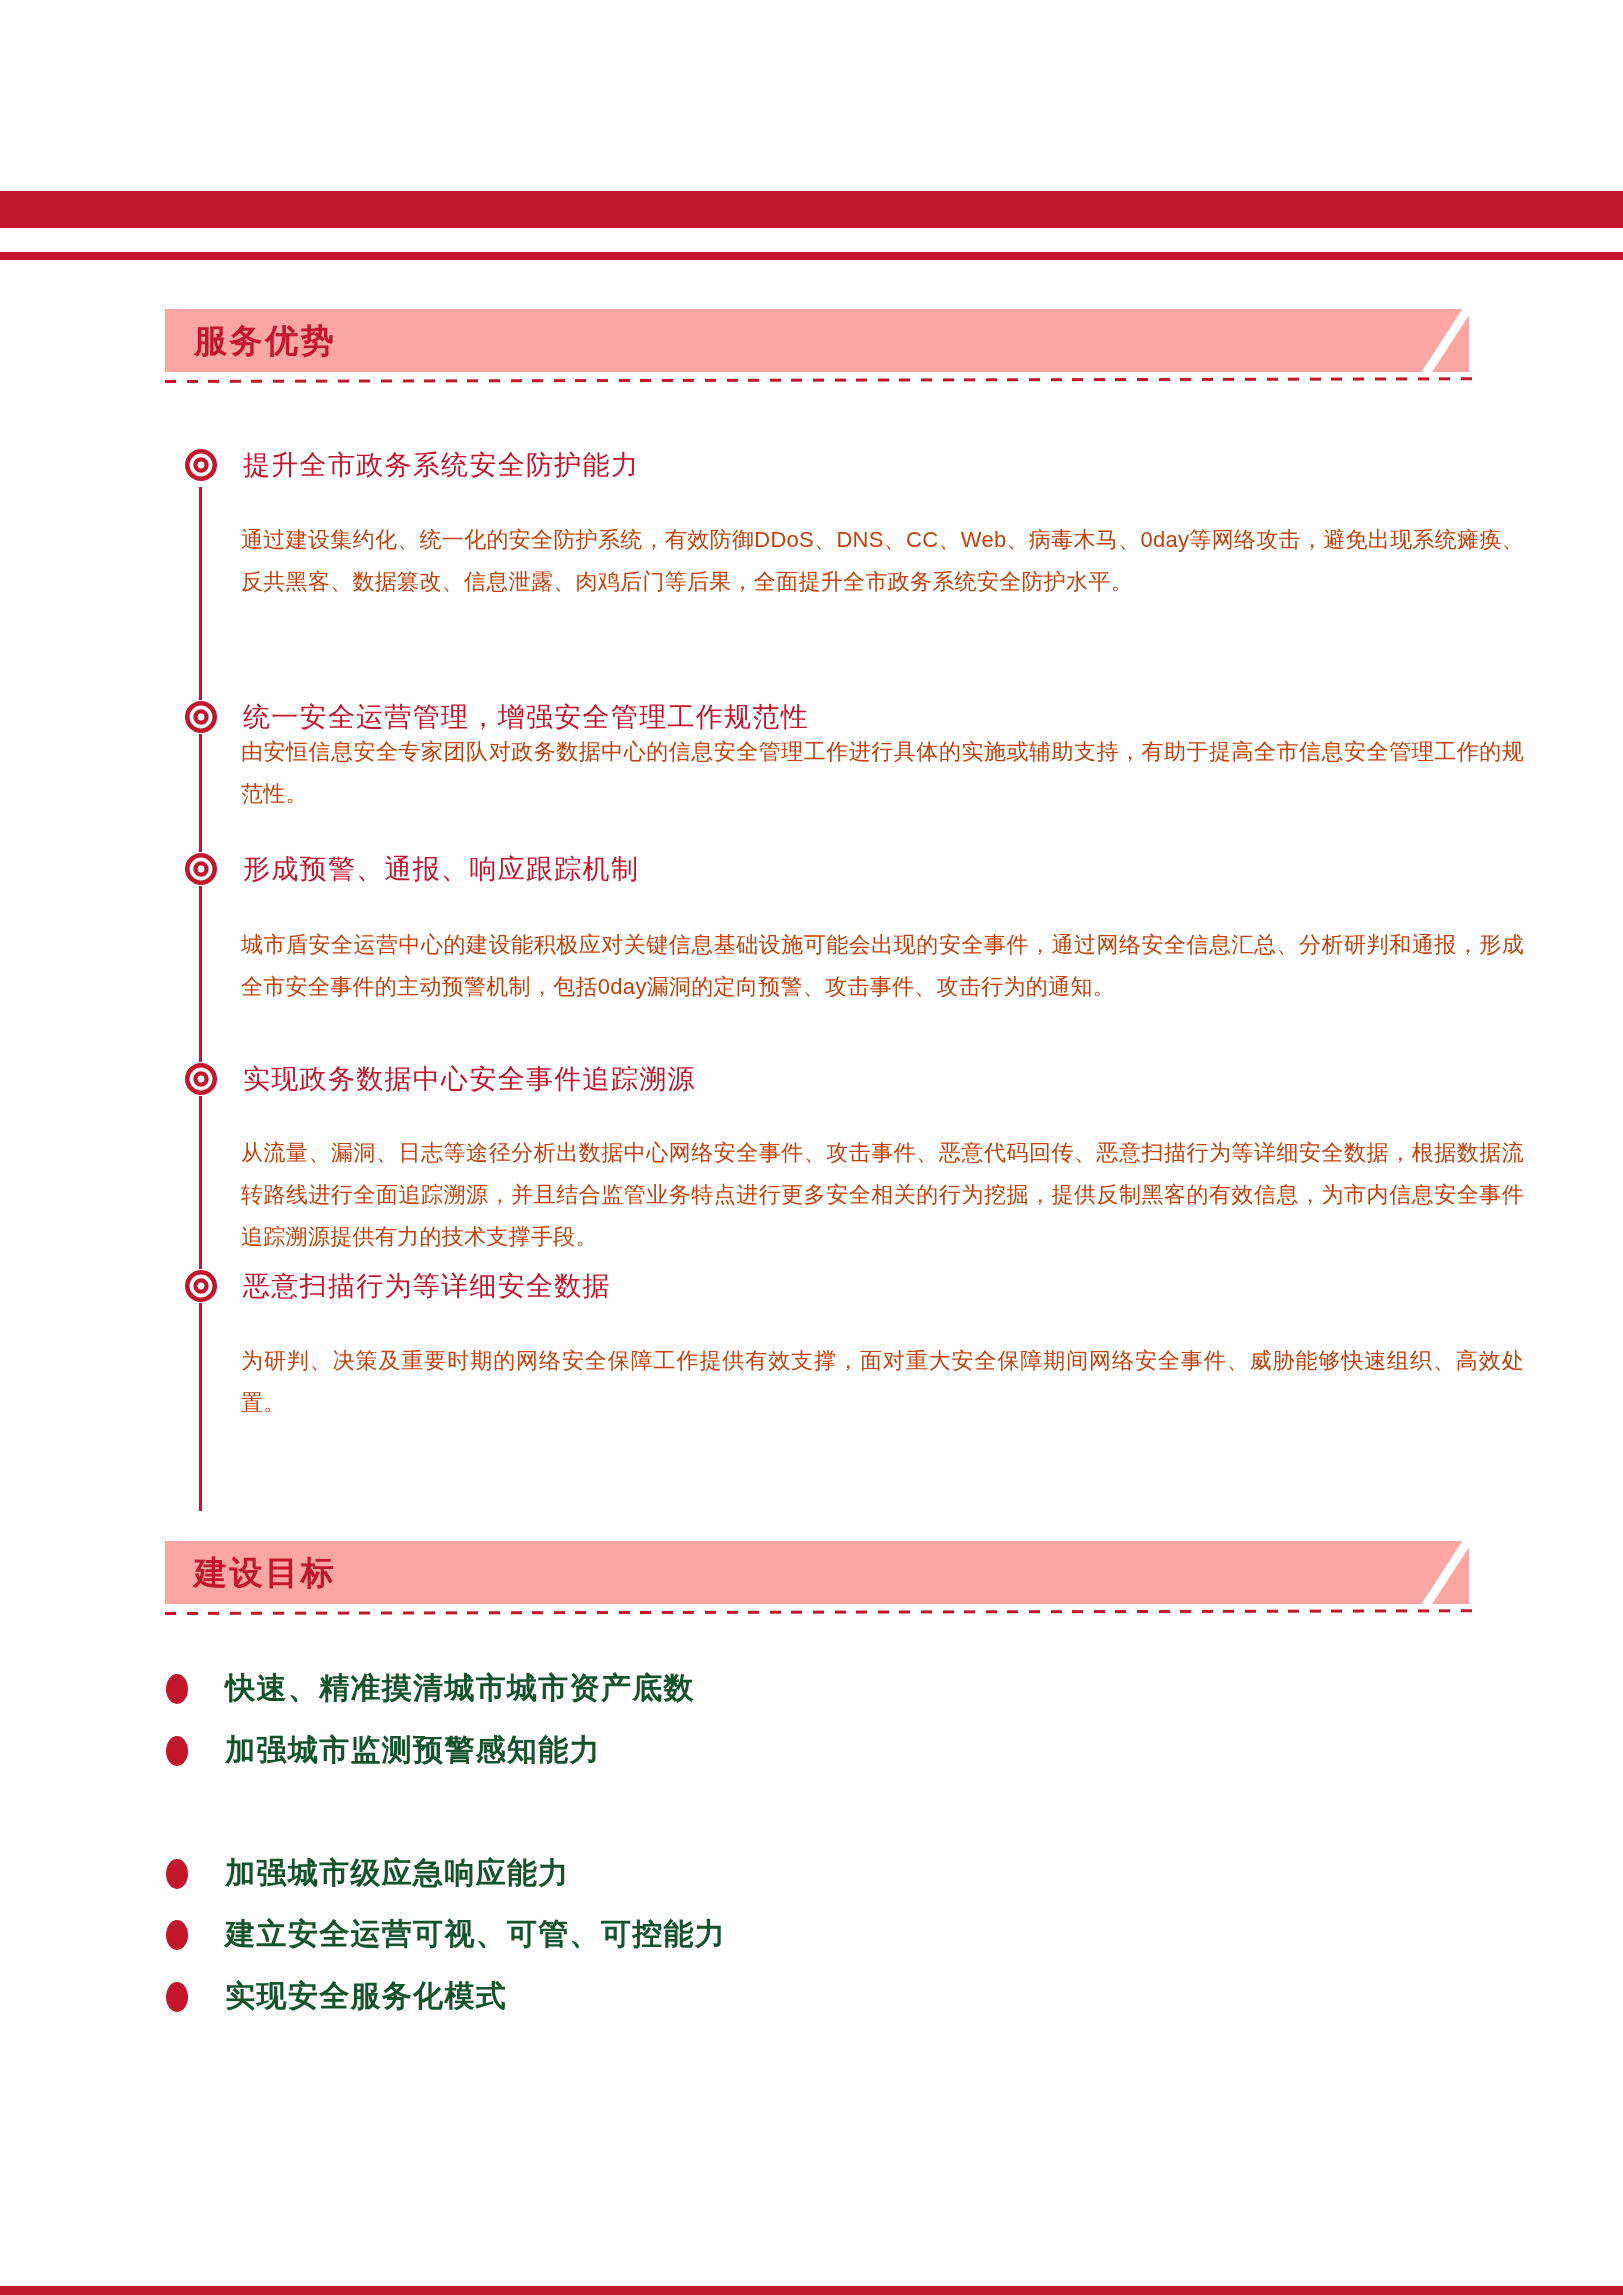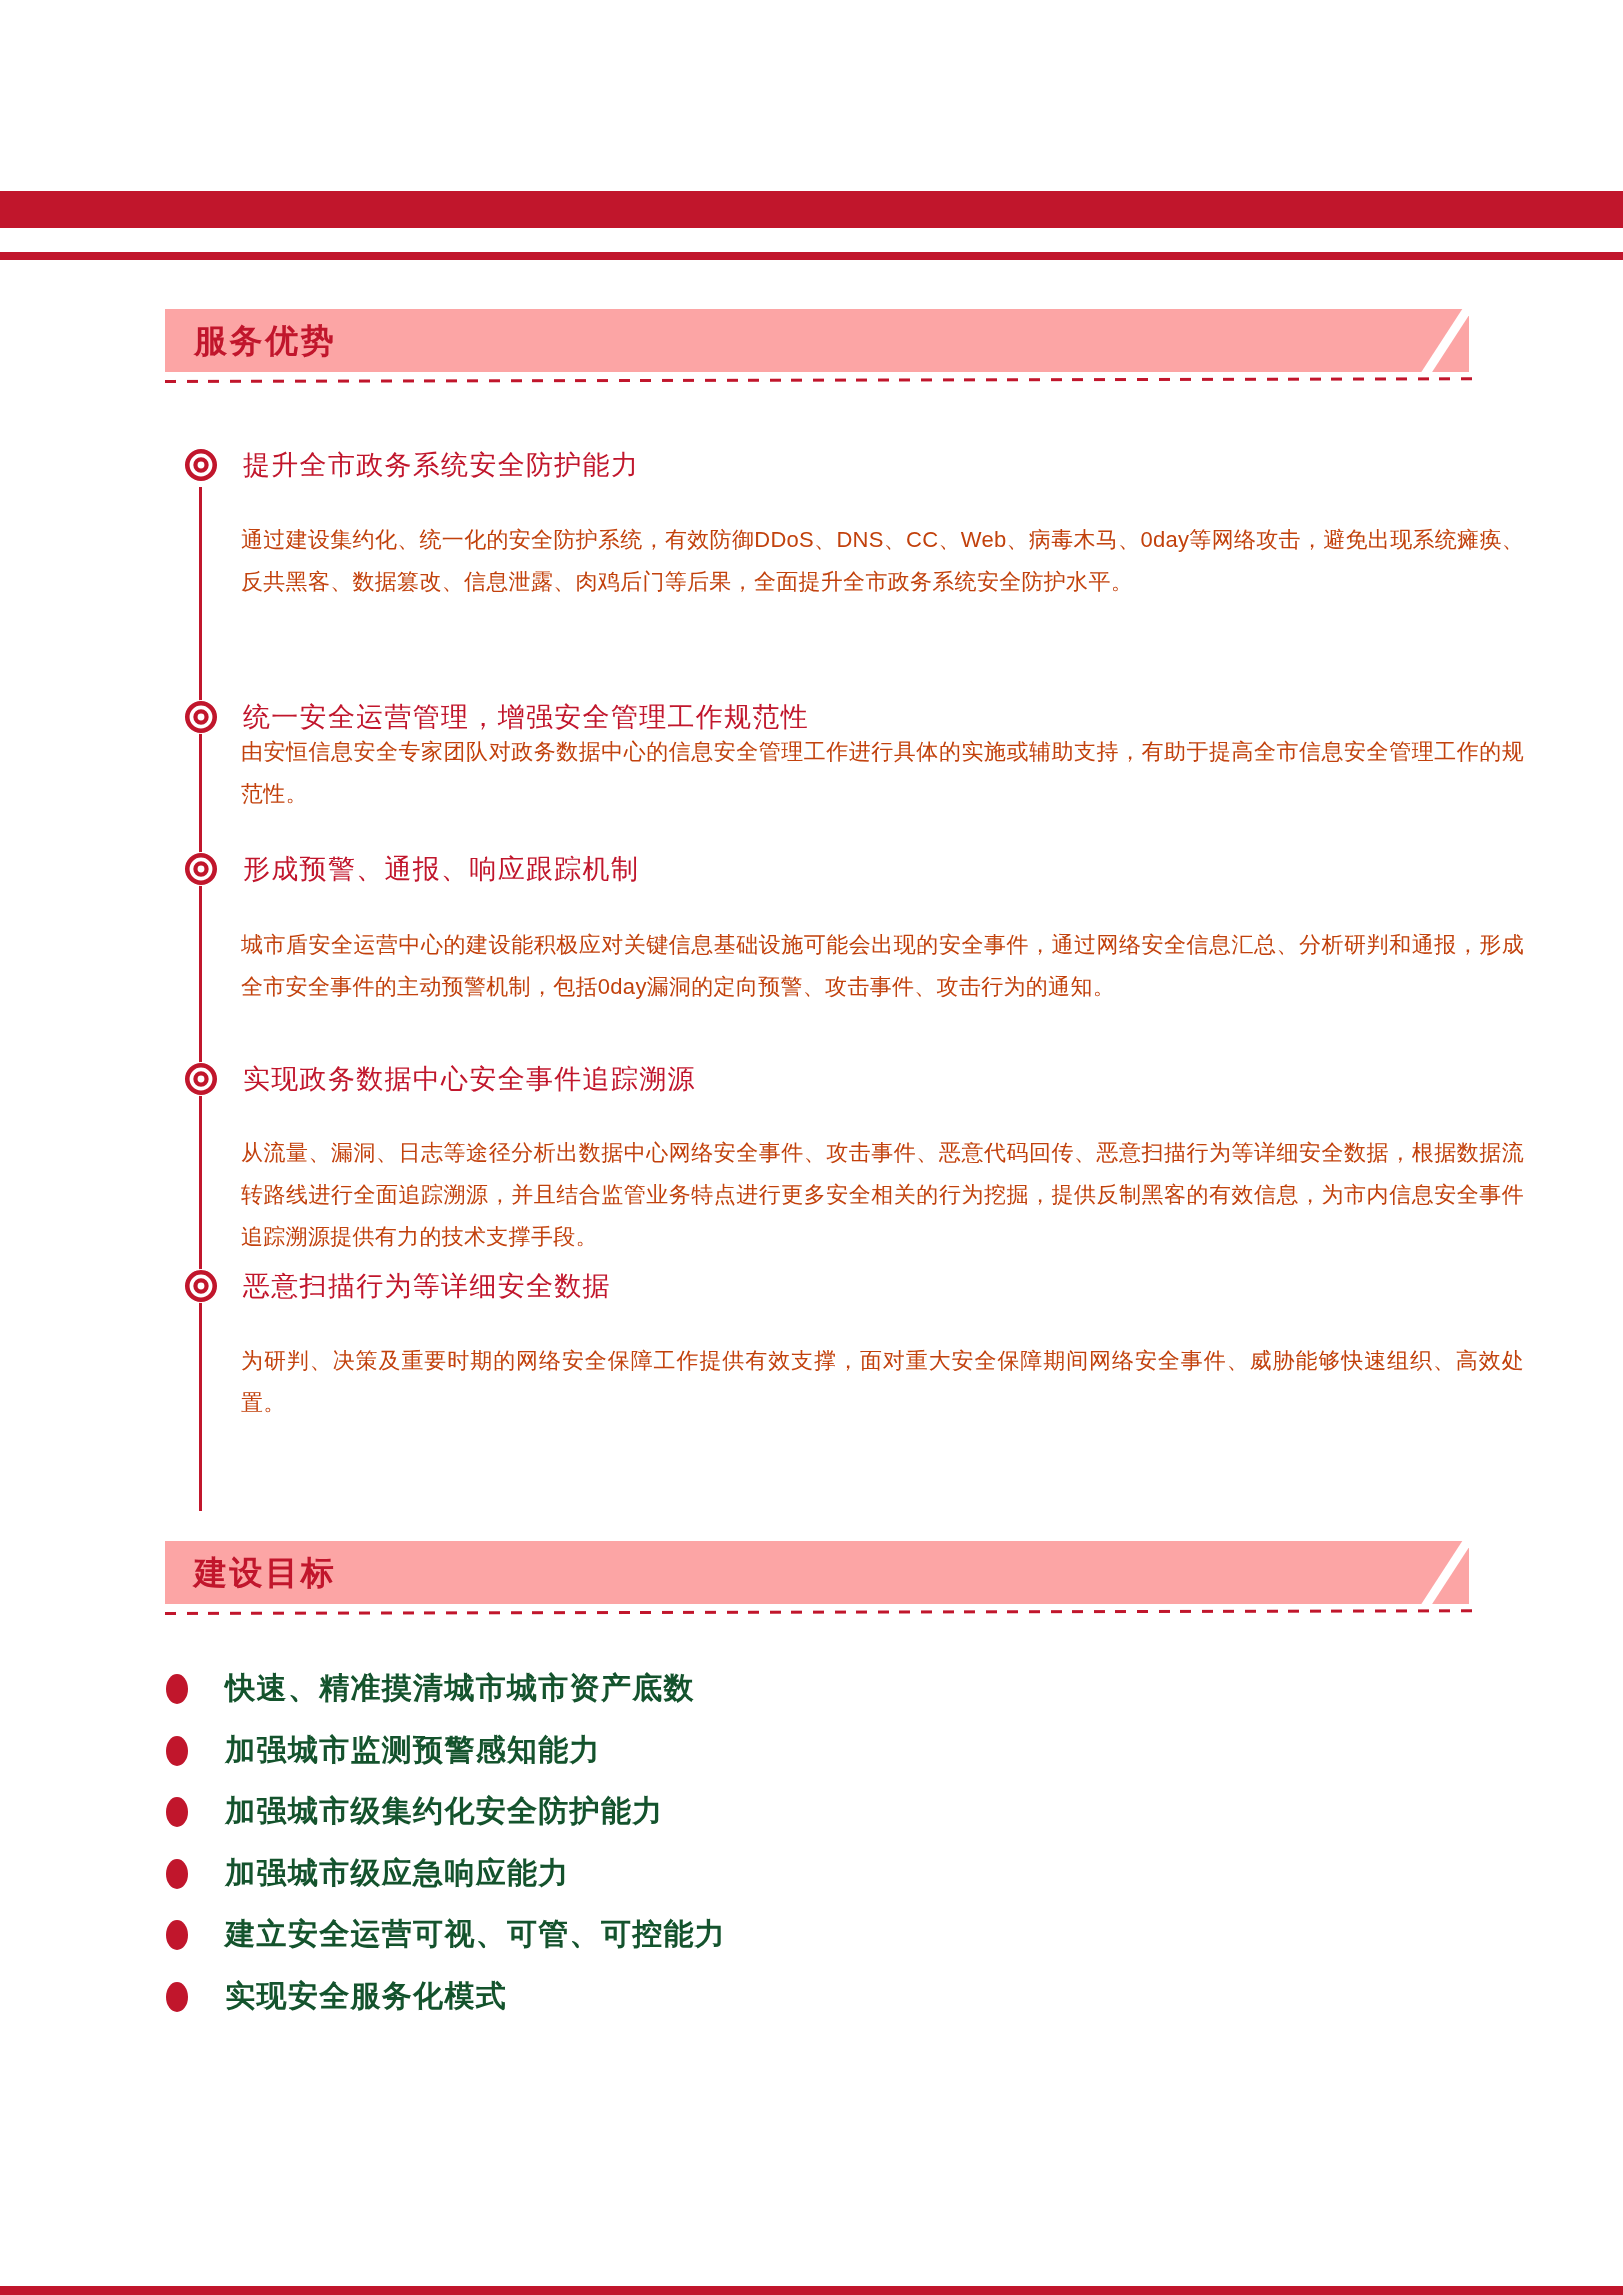--- a/index.html
+++ b/index.html
@@ -137,24 +137,20 @@
   <div class="dashes" style="top:1612px;"></div>
 
   <div class="goal" style="top:1658px;">
     <span class="dot"></span>
     <span class="goal-label">快速、精准摸清城市城市资产底数</span>
   </div>
   <div class="goal" style="top:1720px;">
     <span class="dot"></span>
     <span class="goal-label">加强城市监测预警感知能力</span>
   </div>
-  <div class="goal" style="top:1781px;">
-    <span class="dot"></span>
-    <span class="goal-label">加强城市级集约化安全防护能力</span>
-  </div>
   <div class="goal" style="top:1843px;">
     <span class="dot"></span>
     <span class="goal-label">加强城市级应急响应能力</span>
   </div>
   <div class="goal" style="top:1904px;">
     <span class="dot"></span>
     <span class="goal-label">建立安全运营可视、可管、可控能力</span>
   </div>
   <div class="goal" style="top:1966px;">
     <span class="dot"></span>

